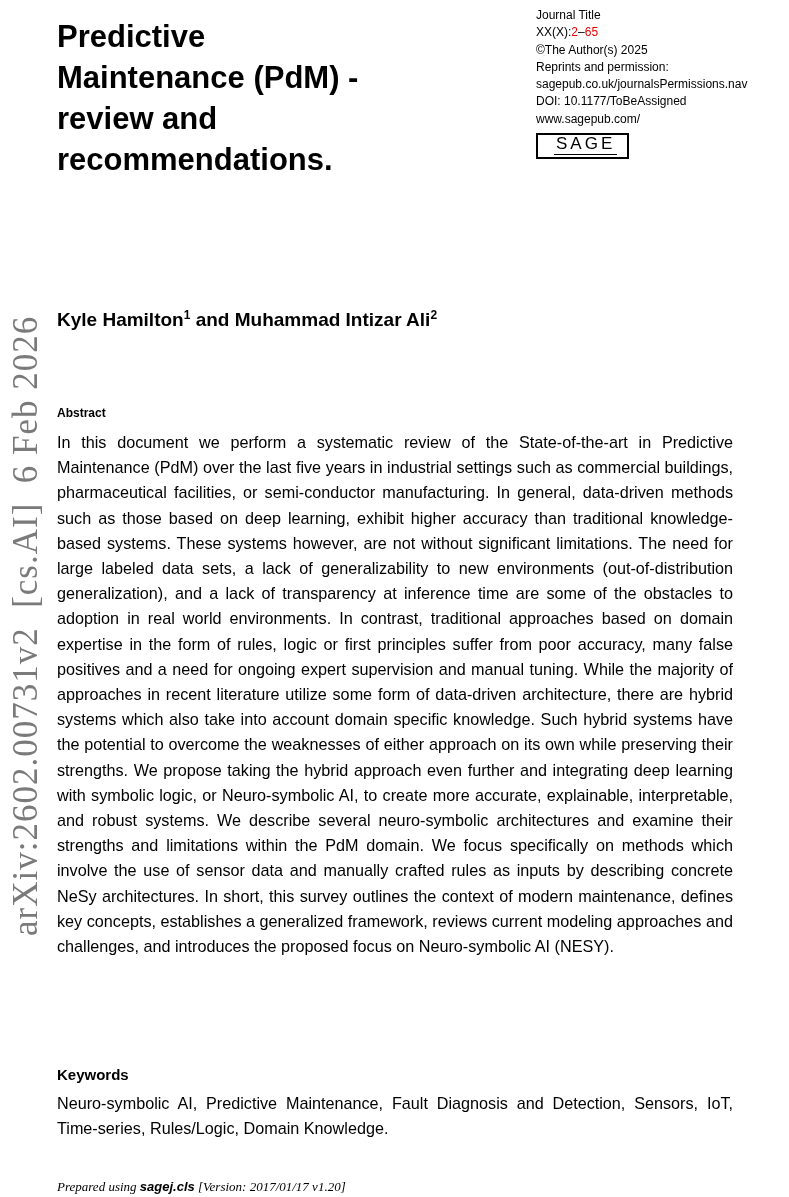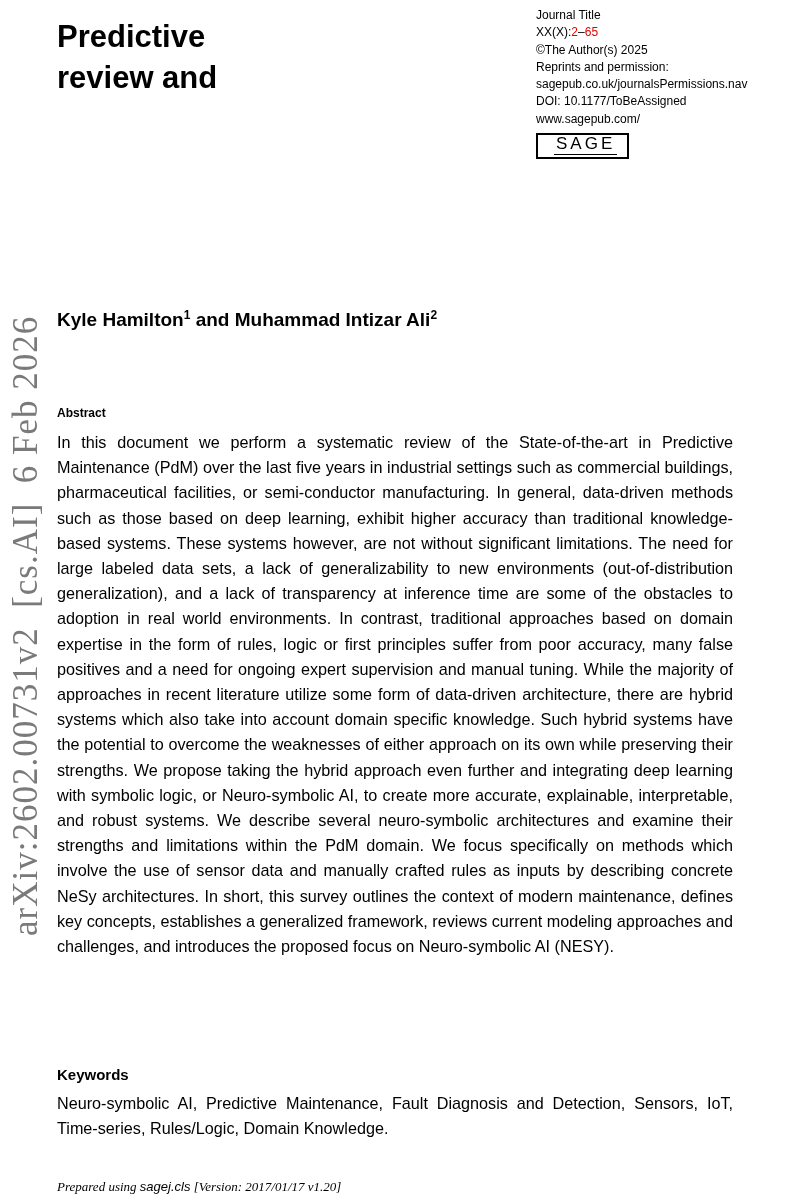--- a/index.html
+++ b/index.html
@@ -111,32 +111,34 @@
 
   
   .footer {
     position: absolute;
     left: 57px;
     top: 1179px;
     font-family: "Liberation Serif", serif;
     font-style: italic;
     font-size: 13px;
   }
-  .footer .cls { font-family: "Liberation Sans", sans-serif; }
+  .footer .cls { font-family: "Liberation Sans", sans-serif; font-weight: bold; }
 </style>
 </head>
 <body>
 
 <div class="page">
 
   <div class="arxiv-stamp">arXiv:2602.00731v2  [cs.AI]  6 Feb 2026</div>
 
   <div class="title">
     <div>Predictive</div>
+    <div>Maintenance (PdM) -</div>
     <div>review and</div>
+    <div>recommendations.</div>
   </div>
 
   <div class="journal">
     <div>Journal Title</div>
     <div><span>XX(X):</span><span class="red">2</span><span>–</span><span class="red">65</span></div>
     <div>©The Author(s) 2025</div>
     <div>Reprints and permission:</div>
     <div>sagepub.co.uk/journalsPermissions.nav</div>
     <div>DOI: 10.1177/ToBeAssigned</div>
     <div>www.sagepub.com/</div>

